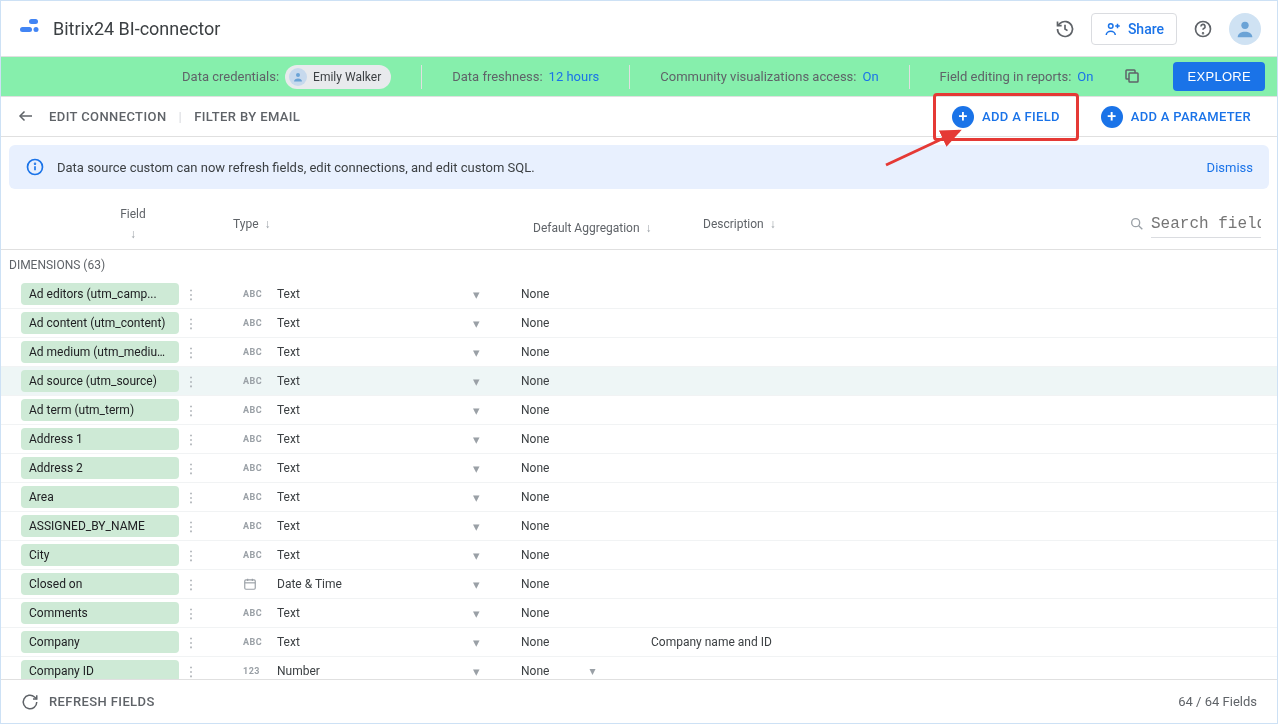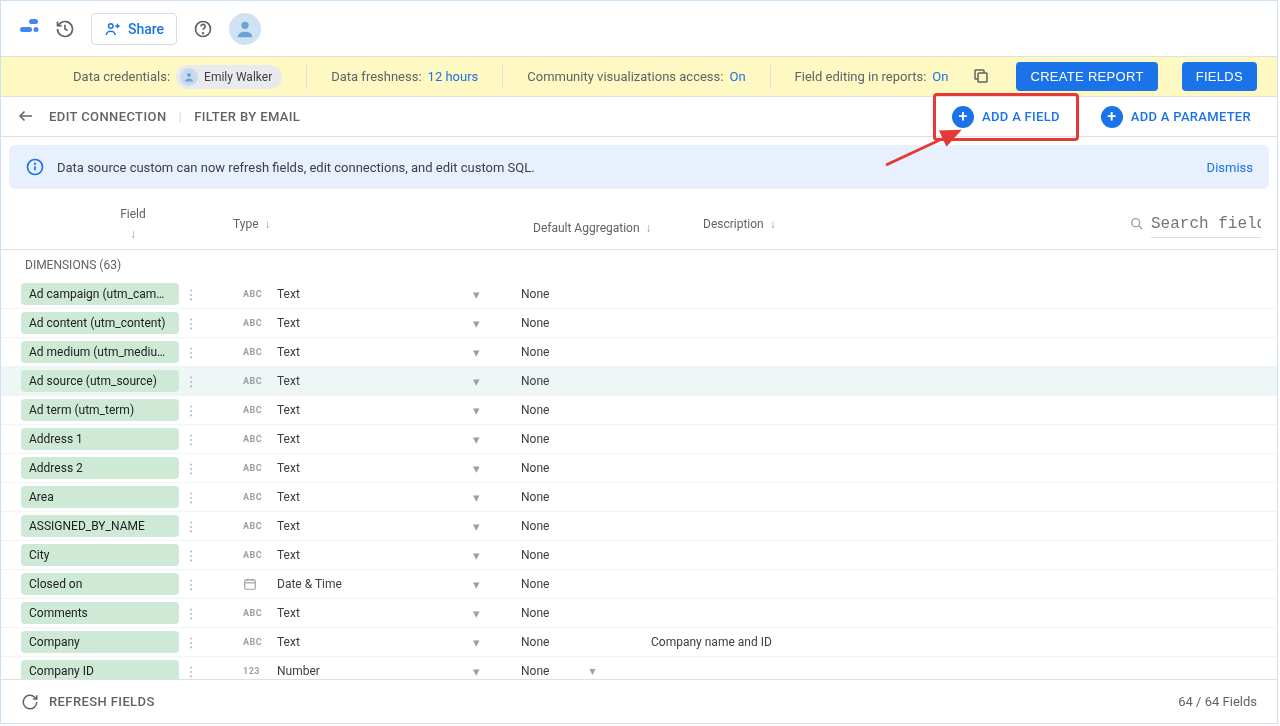--- a/index.html
+++ b/index.html
@@ -10,21 +10,21 @@
 .topbar { height: 56px; display: flex; align-items: center; padding: 0 16px; border-bottom: 1px solid #e0e0e0; }
 .logo { width: 24px; height: 24px; margin-right: 12px; position: relative; }
 .logo svg { width: 24px; height: 24px; }
 .title { font-size: 18px; color: #3c4043; flex: 1; }
 .top-right { display: flex; align-items: center; gap: 14px; }
 .icon-btn { width: 24px; height: 24px; display: flex; align-items: center; justify-content: center; color: #5f6368; cursor: pointer; }
 .share-btn { display: flex; align-items: center; gap: 6px; border: 1px solid #dadce0; border-radius: 4px; padding: 6px 12px; color: #1a73e8; font-size: 14px; font-weight: 500; cursor: pointer; }
 .avatar { width: 32px; height: 32px; border-radius: 50%; background: #cfe2f3; display: flex; align-items: center; justify-content: center; }
 
 
-.secondbar { height: 40px; display: flex; align-items: center; justify-content: flex-end; padding: 0 20px; border-bottom: 1px solid #e0e0e0; gap: 24px; background: #fef9c3; }
+.secondbar { height: 40px; display: flex; align-items: center; justify-content: flex-end; padding: 0 12px; border-bottom: 1px solid #e0e0e0; gap: 30px; background: #86efac; }
 .sb-item { font-size: 13px; color: #5f6368; display: flex; align-items: center; gap: 6px; }
 .sb-item .val { color: #1a73e8; }
 .chip { display: flex; align-items: center; gap: 6px; background: #e8eaed; border-radius: 12px; padding: 3px 10px 3px 4px; font-size: 12px; color: #3c4043; }
 .chip-av { width: 18px; height: 18px; border-radius: 50%; background: #c7d9ed; display: flex; align-items: center; justify-content: center; }
 .divider-v { width: 1px; height: 24px; background: #e0e0e0; }
 .blue-btn { background: #1a73e8; color: #fff; font-size: 13px; font-weight: 500; padding: 7px 14px; border-radius: 4px; cursor: pointer; border: none; letter-spacing: 0.3px; }
 .copy-icon { width: 20px; height: 20px; color: #5f6368; cursor: pointer; }
 
 
 .crumbrow { height: 40px; display: flex; align-items: center; padding: 0 16px; border-bottom: 1px solid #e0e0e0; }
@@ -50,21 +50,21 @@
 .colhead .col { display: flex; align-items: center; gap: 6px; }
 .col-field { width: 200px; flex-direction: column; }
 .col-type { width: 300px; }
 .col-agg { width: 170px; margin-top: 8px; }
 .col-desc { flex: 1; }
 .col-search { display: flex; align-items: center; gap: 8px; }
 .search-input { border: none; border-bottom: 1px solid #dadce0; font-size: 16px; padding: 4px 0; width: 110px; outline: none; background: transparent; font-family: Liberation Mono, monospace; }
 .sort-arrow { color: #9aa0a6; }
 
 
-.section-label { font-size: 12px; color: #5f6368; padding: 8px 24px; }
+.section-label { font-size: 12px; color: #5f6368; padding: 8px 8px; }
 
 
 .rows { overflow-y: auto; height: 408px; }
 .field-row { display: flex; align-items: center; height: 29px; border-bottom: 1px solid #f1f3f4; padding-left: 20px; }
 .field-row.sel { background: #eef6f6; }
 .chip-field { background: #ceead6; border-radius: 4px; padding: 4px 8px; width: 158px; font-size: 12px; color: #202124; white-space: nowrap; overflow: hidden; text-overflow: ellipsis; }
 .row-menu { width: 24px; display: flex; justify-content: center; color: #9aa0a6; cursor: pointer; }
 .type-cell { display: flex; align-items: center; gap: 10px; width: 270px; padding-left: 40px; font-size: 12px; }
 .type-icon { font-size: 9px; font-weight: 700; color: #9aa0a6; letter-spacing: 0.5px; width: 24px; }
 .type-dd { width: 18px; color: #9aa0a6; cursor: pointer; }
@@ -84,20 +84,21 @@
 <div class="app">
 
   <div class="topbar">
     <div class="logo">
       <svg viewBox="0 0 24 24">
           <rect x="12" y="2" width="9" height="5" rx="2.5" fill="#4285f4"></rect>
           <rect x="3" y="10" width="12" height="5" rx="2.5" fill="#4285f4"></rect>
           <circle cx="19" cy="12.5" r="2.5" fill="#4285f4"></circle>
         </svg>
     </div>
+    <div class="title">Bitrix24 BI-connector</div>
     <div class="top-right">
       <div class="icon-btn">
         <svg width="20" height="20" viewBox="0 0 24 24" fill="none" stroke="#5f6368" stroke-width="2">
             <path d="M3 12a9 9 0 1 0 3-6.7L3 8"></path>
             <polyline points="3 3 3 8 8 8"></polyline>
             <polyline points="12 7 12 12 15 14"></polyline>
           </svg>
       </div>
       <div class="share-btn">
         <svg width="18" height="18" viewBox="0 0 24 24" fill="none" stroke="#1a73e8" stroke-width="2">
@@ -151,22 +152,21 @@
     <div class="sb-item">
       <span>Field editing in reports:</span>
       <span class="val">On</span>
     </div>
     <div class="copy-icon">
       <svg width="18" height="18" viewBox="0 0 24 24" fill="none" stroke="#5f6368" stroke-width="2">
           <rect x="8" y="8" width="12" height="12" rx="1"></rect>
           <path d="M16 8V5a1 1 0 0 0-1-1H5a1 1 0 0 0-1 1v10a1 1 0 0 0 1 1h3"></path>
         </svg>
     </div>
-    <button class="blue-btn">CREATE REPORT</button>
-    <button class="blue-btn">FIELDS</button>
+    <button class="blue-btn">EXPLORE</button>
   </div>
 
   <div class="crumbrow">
     <div class="crumb-left">
       <div class="back-arrow">
         <svg width="18" height="18" viewBox="0 0 24 24" fill="none" stroke="#5f6368" stroke-width="2">
             <line x1="20" y1="12" x2="4" y2="12"></line>
             <polyline points="10 6 4 12 10 18"></polyline>
           </svg>
       </div>
@@ -223,21 +223,21 @@
           <line x1="20" y1="20" x2="14.5" y2="14.5"></line>
         </svg>
       <input class="search-input" placeholder="Search fields" style="">
     </div>
   </div>
 
   <div class="section-label">DIMENSIONS (63)</div>
 
   <div class="rows" id="rows">
       <div class="field-row">
-        <div class="chip-field">Ad campaign (utm_camp...</div>
+        <div class="chip-field">Ad editors (utm_camp...</div>
         <div class="row-menu">⋮</div>
         <div class="type-cell">
           <span class="type-icon">ABC</span>
           <span>Text</span>
         </div>
         <div class="type-dd">▾</div>
         <div class="agg-cell">
           <span>None</span>
         </div>
         <div class="desc-cell"></div>

